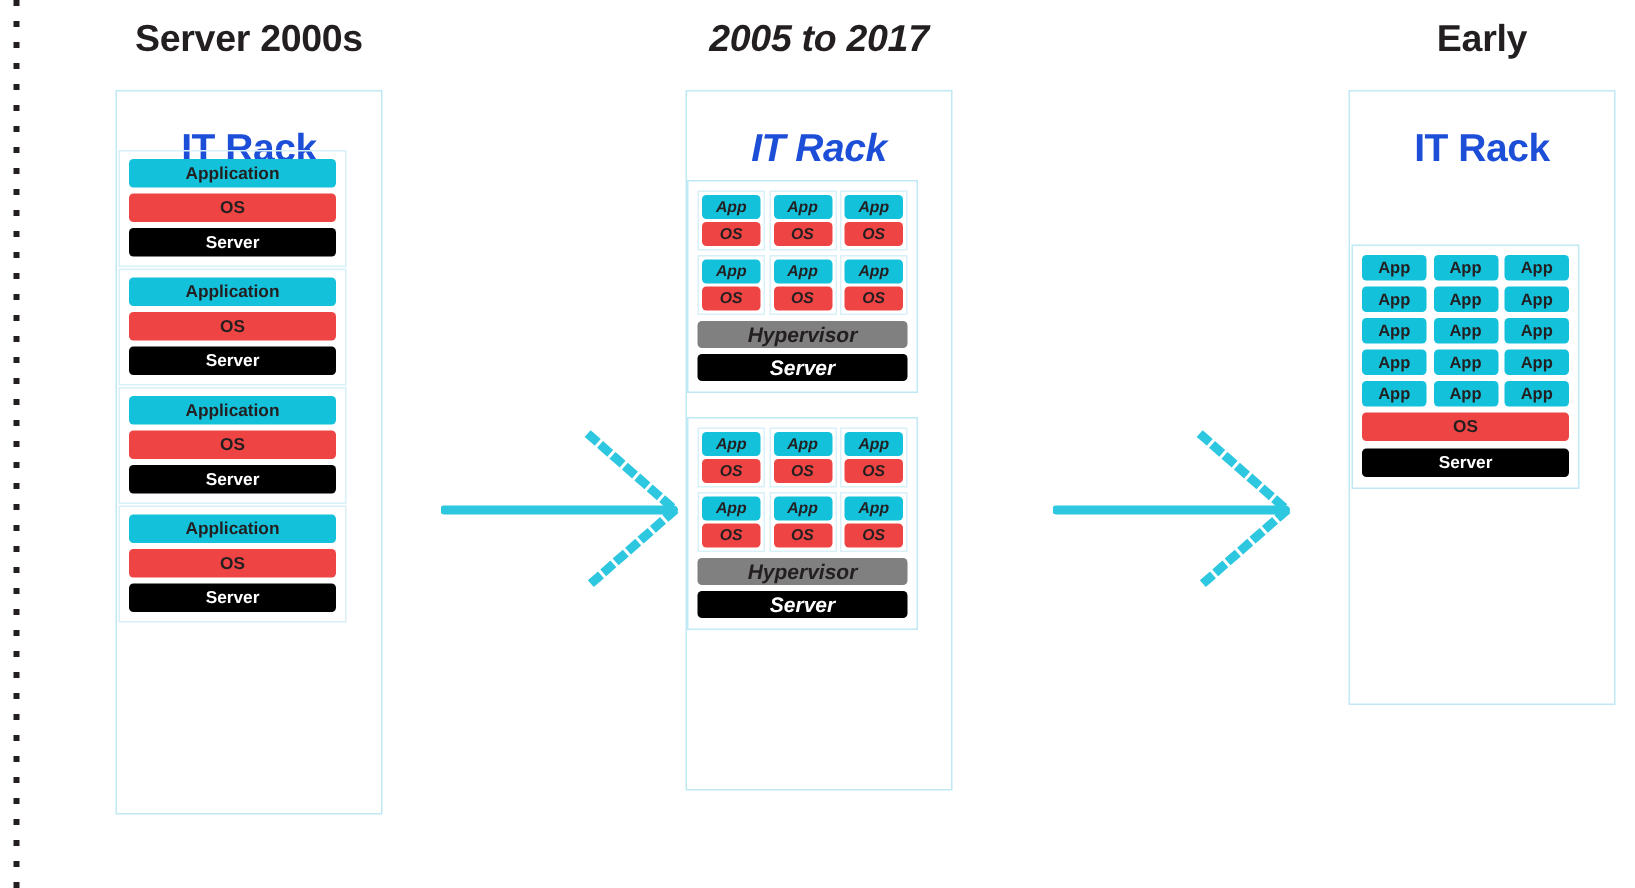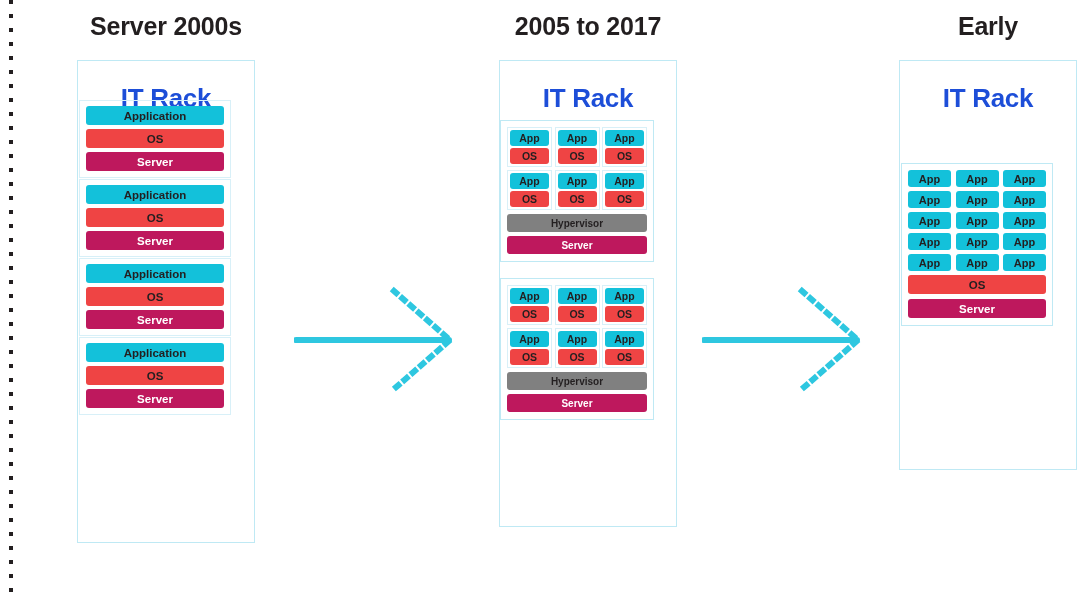--- a/index.html
+++ b/index.html
@@ -27,21 +27,21 @@
     background-repeat: repeat-y;
   }
 
   
   .column {
     position: absolute;
     top: 0;
     width: 200px;
   }
   #column-early   { left: 66px; }
-  #column-mid     { left: 488px; }
+  #column-mid     { left: 446px; font-style: italic; }
   #column-future  { left: 888px; }
 
   .column-title {
     text-align: center;
     font-size: 25px;
     font-weight: bold;
     color: #231f20;
     letter-spacing: -0.2px;
     line-height: 30px;
     padding-top: 11px;
@@ -75,21 +75,21 @@
     border-radius: 3px;
     text-align: center;
     font-weight: bold;
     color: #231f20;
     display: flex;
     align-items: center;
     justify-content: center;
   }
   .bar-app      { background: #13c1da; text-align: right; }
   .bar-os       { background: #ef4444; }
-  .bar-server   { background: #be185d; color: #ffffff; }
+  .bar-server   { background: #000000; color: #ffffff; }
   .bar-hyper    { background: #808080; color: #231f20; }
   .bar-contain  { background: #d6d6d6; color: #231f20; }
 
   
   #early-groups {
     position: absolute;
     left: 13px;
     top: 100px;
     width: 152px;
   }
@@ -134,21 +134,21 @@
   }
   .vm-cell .bar {
     height: 16px;
     font-size: 10.5px;
     width: 100%;
   }
   .vm-cell .bar-app { margin-bottom: 2px; }
   .hv-group .bar-hyper,
   .hv-group .bar-server {
     height: 18px;
-    font-size: 10px;
+    font-size: 14px;
     margin-top: 4px;
   }
 
   
   #future-stack {
     position: absolute;
     left: 13px;
     top: 163px;
     width: 152px;
     box-sizing: border-box;

